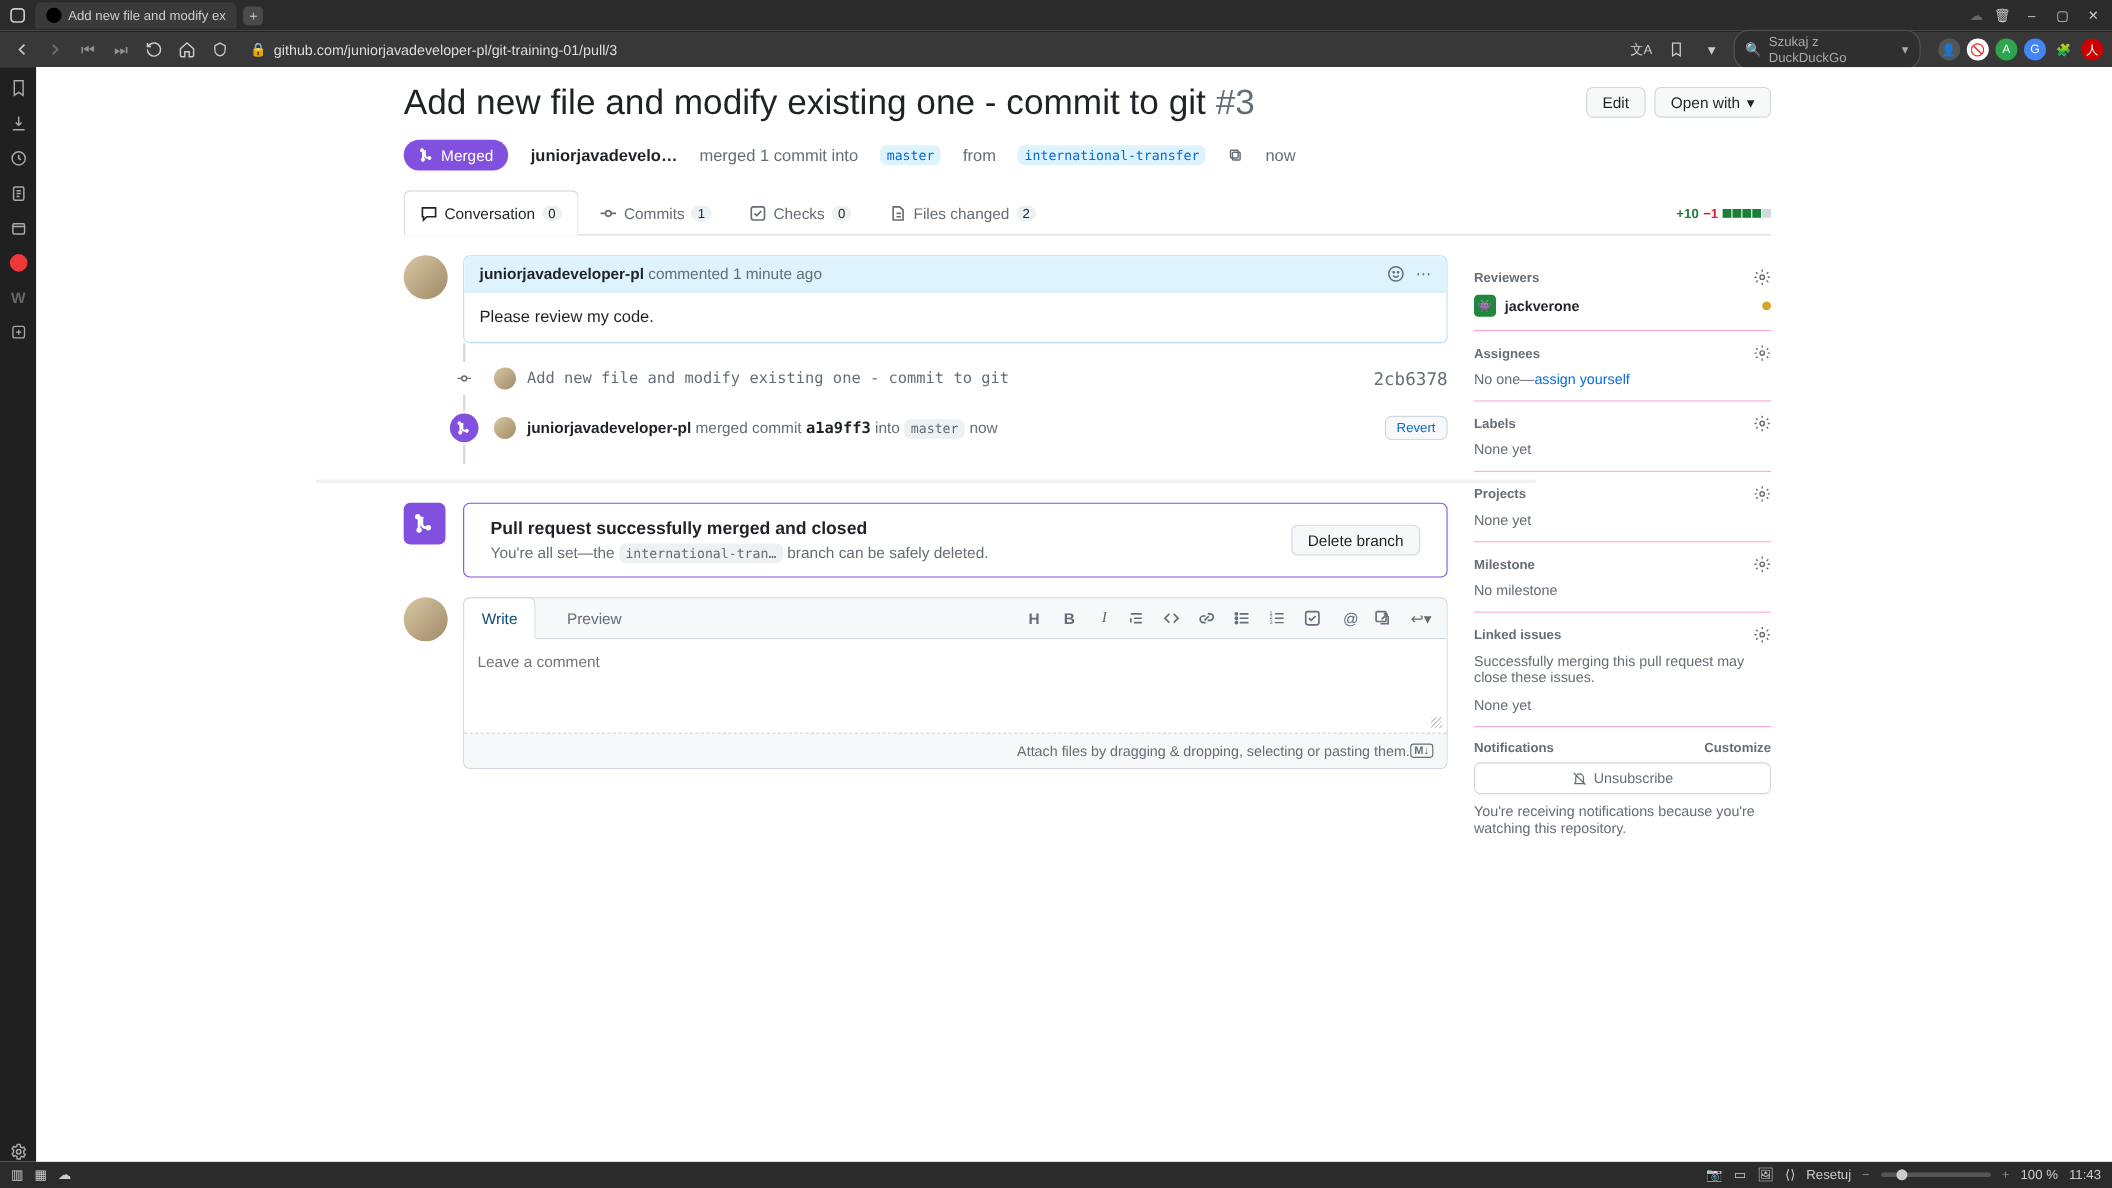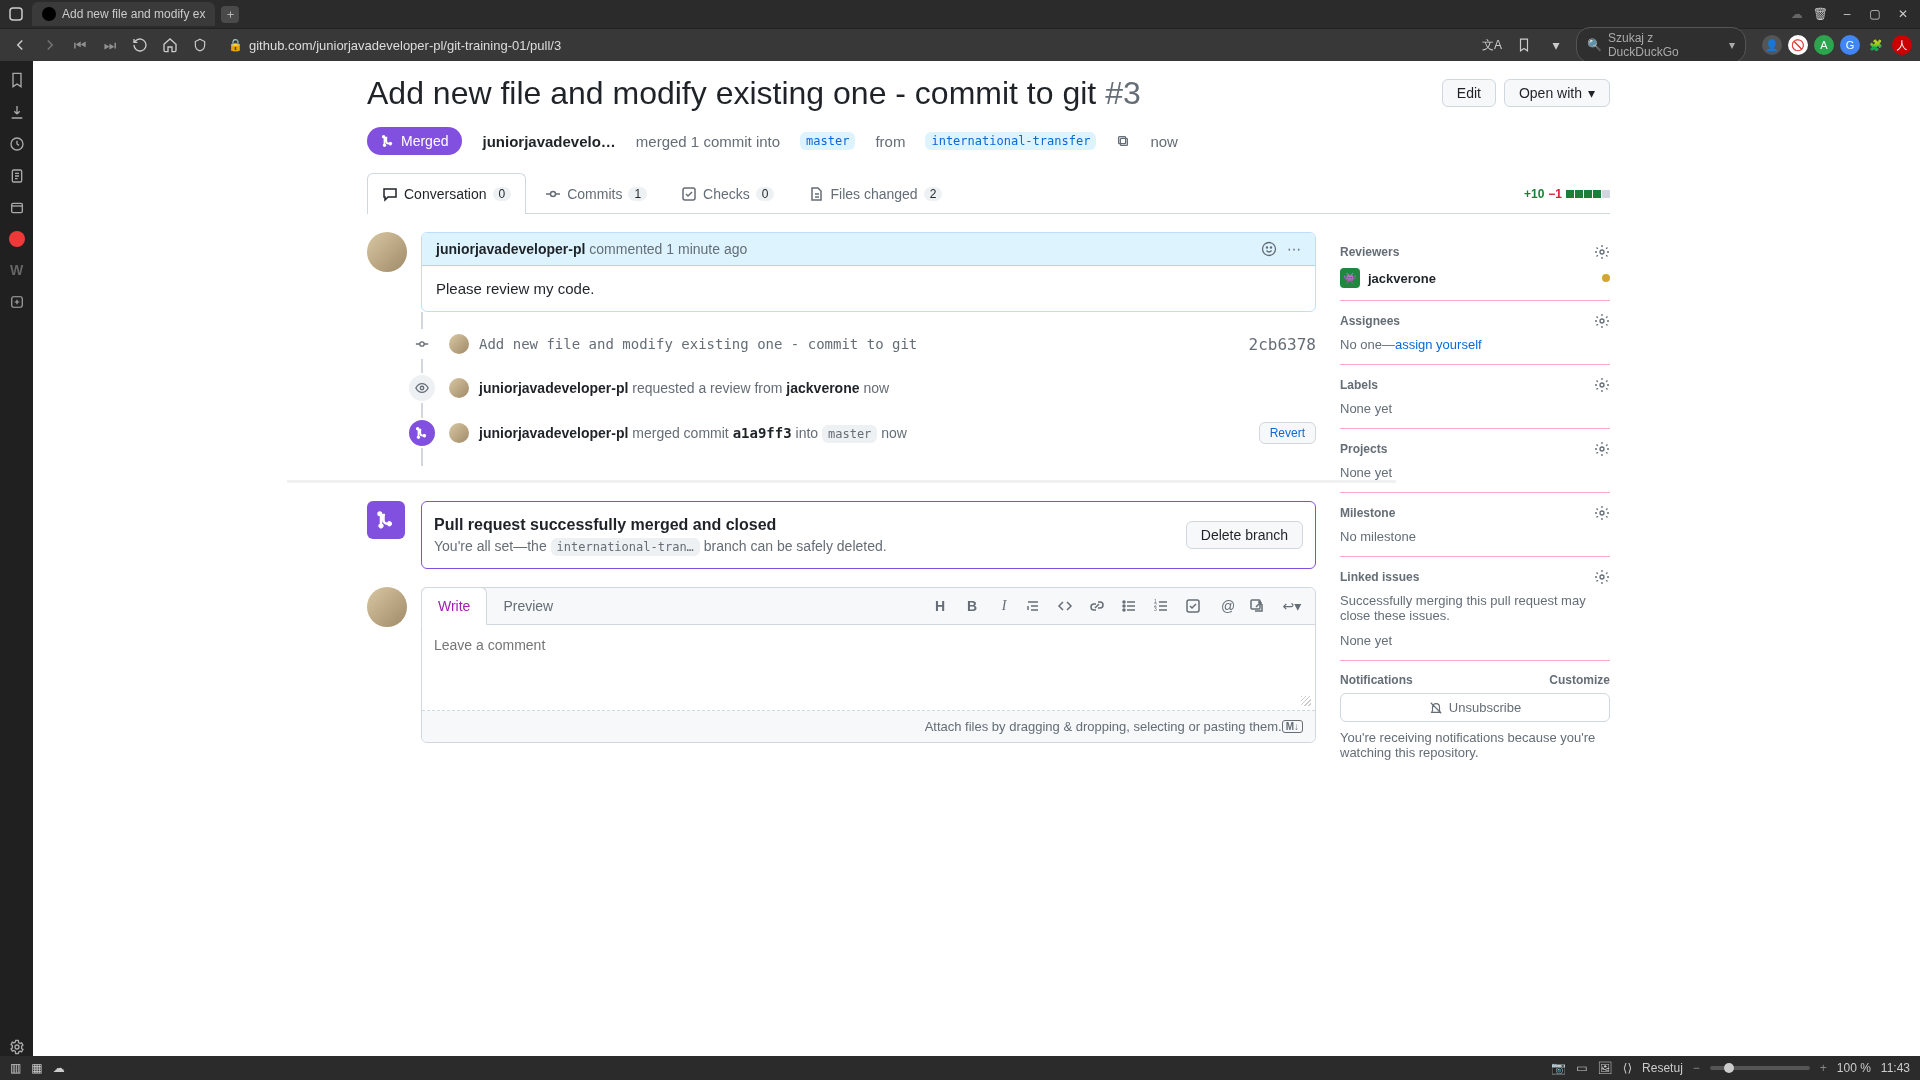--- a/index.html
+++ b/index.html
@@ -107,29 +107,29 @@
   .tl-icon{width:30px;height:30px;border:2px solid #fff;border-radius:50%;display:flex;align-items:center;justify-content:center;position:absolute;left:-42px;background:#fff;color:#656d76;}
   .tl-icon.eye{background:#eef1f3;}
   .tl-icon.merge{background:#8250df;color:#fff;}
   .mono{font-family:ui-monospace,SFMono-Regular,Consolas,monospace;}
   .tl-right{margin-left:auto;color:#656d76;font-family:ui-monospace,monospace;font-size:16px;}
   .tl-row b,.tl-row .b{color:#1f2328;font-weight:600;}
   .hr{height:3px;background:#f1f1f1;margin:14px -80px 0 -80px;}
 
   .merged-box{margin-top:18px;display:grid;grid-template-columns:40px 1fr;gap:14px;}
   .merge-badge{width:38px;height:38px;border-radius:6px;background:#8250df;color:#fff;display:flex;align-items:center;justify-content:center;}
-  .merged-card{border:1.5px solid #8250df;border-radius:6px;padding:14px 12px;display:flex;gap:14px;align-items:center;}
+  .merged-card{border:1.5px solid #8250df;border-radius:6px;padding:14px 24px;display:flex;gap:14px;align-items:center;}
   .merged-card h3{font-size:16px;font-weight:600;margin-bottom:4px;}
   .merged-card .sub{color:#656d76;font-size:14px;}
 
   .compose{margin-top:18px;display:grid;grid-template-columns:40px 1fr;gap:14px;}
   .compose-box{border:1px solid #d0d7de;border-radius:6px;}
   .compose-tabs{display:flex;align-items:center;background:#f6f8fa;border-bottom:1px solid #d0d7de;border-radius:6px 6px 0 0;}
   .ctab{padding:10px 16px;color:#656d76;border-right:1px solid transparent;}
-  .ctab.active{background:#fff;border:1px solid #d0d7de;border-bottom-color:#fff;border-radius:6px 6px 0 0;margin:-1px 0 -1px -1px;color:#a21caf;}
+  .ctab.active{background:#fff;border:1px solid #d0d7de;border-bottom-color:#fff;border-radius:6px 6px 0 0;margin:-1px 12px -1px -1px;color:#0c4a6e;}
   .toolbar{margin-left:auto;display:flex;gap:10px;padding:0 12px;color:#656d76;}
   .tbi{width:22px;text-align:center;}
   .compose-ta{width:100%;border:none;resize:none;padding:12px;font-size:14px;min-height:82px;outline:none;color:#656d76;font-family:inherit;}
   .compose-ta-wrap{border-bottom:1px dashed #d0d7de;position:relative;}
   .compose-foot{padding:8px 12px;color:#656d76;font-size:13px;display:flex;align-items:center;justify-content:flex-end;background:#f6f8fa;border-radius:0 0 6px 6px;}
 
   
   .side{font-size:13px;color:#656d76;}
   .side-sec{border-bottom:1px solid #f9a8d4;padding:12px 0;}
   .side-sec h4{font-size:12px;font-weight:600;color:#656d76;display:flex;align-items:center;justify-content:space-between;margin-bottom:8px;}
@@ -397,35 +397,20 @@
                 <svg width="14" height="14" viewBox="0 0 16 16" fill="none" stroke="#656d76" stroke-width="1.5">
                     <circle cx="8" cy="8" r="2.5"></circle>
                     <path d="M1 8h4.5M10.5 8H15"></path>
                   </svg>
               </span>
               <span class="avatar sm"></span>
               <span class="mono" style="color:#656d76;">Add new file and modify existing one - commit to git</span>
               <span class="tl-right">2cb6378</span>
             </div>
 
-            <div class="tl-row">
-              <span class="tl-icon eye">
-                <svg width="14" height="14" viewBox="0 0 16 16" fill="none" stroke="#656d76" stroke-width="1.5">
-                    <path d="M1 8s2.5-5 7-5 7 5 7 5-2.5 5-7 5-7-5-7-5z"></path>
-                    <circle cx="8" cy="8" r="2"></circle>
-                  </svg>
-              </span>
-              <span class="avatar sm"></span>
-              <span>
-                <b>juniorjavadeveloper-pl</b>
-                <span>requested a review from</span>
-                <b>jackverone</b>
-                <span>now</span>
-              </span>
-            </div>
 
             <div class="tl-row">
               <span class="tl-icon merge">
                 <svg width="14" height="14" viewBox="0 0 16 16" fill="#fff">
                     <path d="M5 3a2 2 0 1 0-2 2v6a2 2 0 1 0 2 0V8a4 4 0 0 0 4 4 2 2 0 1 0 0-2 2 2 0 0 1-2-2V5a2 2 0 0 0 0-2z"></path>
                   </svg>
               </span>
               <span class="avatar sm"></span>
               <span>
                 <b>juniorjavadeveloper-pl</b>

